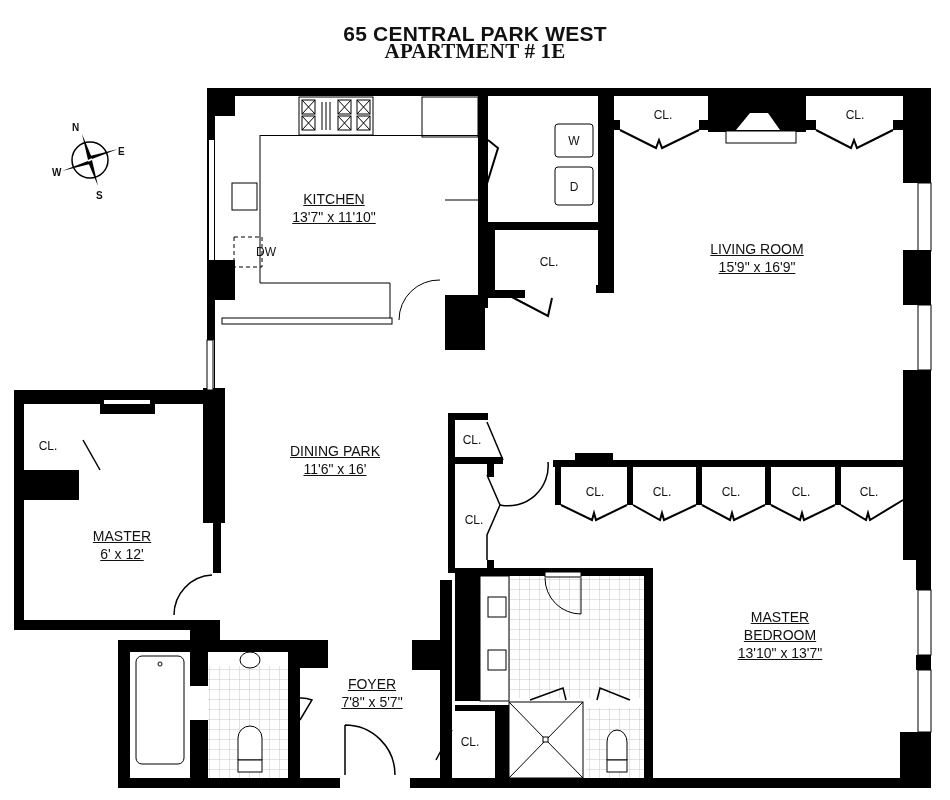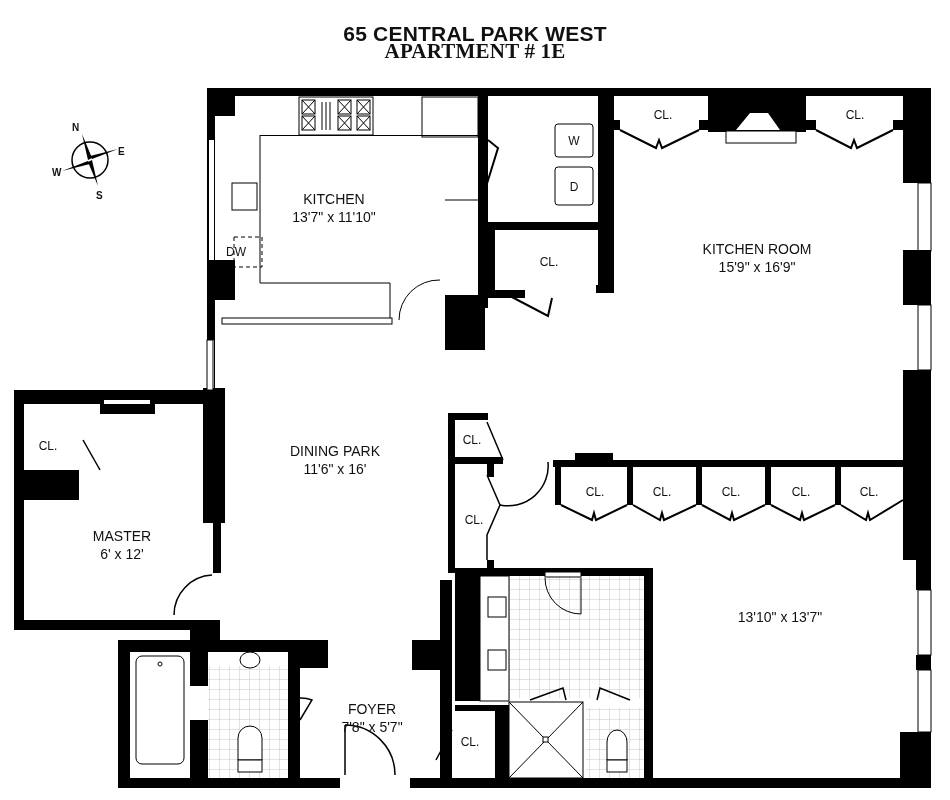--- a/index.html
+++ b/index.html
@@ -1,20 +1,20 @@
 <!DOCTYPE html>
 <html><head>
 <meta charset="utf-8">
 <style>
   html, body { margin:0; padding:0; background:#ffffff; }
   body { width:950px; height:800px; position:relative; overflow:hidden; font-family:"Liberation Sans", sans-serif; }
   .title { position:absolute; left:0; width:950px; text-align:center; font-weight:bold; font-size:21px; color:#111; letter-spacing:0.2px;margin-top:16px; }
   #t1 { top:6px; } #t2 { top:23px;font-family:Liberation Serif, serif; }
   svg { position:absolute; left:0; top:0; }
-  .lbl { position:absolute; text-align:center; color:#111; font-size:14px; line-height:18px; transform:translateX(-50%); white-space:nowrap; }
+  .lbl { position:absolute; text-align:center; color:#111; font-size:14px; line-height:18px; transform:translateX(-50%); white-space:nowrap;text-decoration:underline; }
   .cl { position:absolute; font-size:12px; color:#111; transform:translate(-50%,-50%); white-space:nowrap; }
   .compass-l { position:absolute; font-size:10px; font-weight:bold; color:#111; }
 </style>
 </head>
 <body>
 
 <div id="t1" class="title">65 CENTRAL PARK WEST</div>
 <div id="t2" class="title">APARTMENT # 1E</div>
 
 <svg width="950" height="800" viewBox="0 0 950 800">
@@ -197,43 +197,44 @@
   <rect x="607" y="760" width="20" height="12" fill="#fff" stroke="#000"></rect>
 </svg>
 
 <span class="compass-l" style="left:72px;top:122px">N</span>
 <span class="compass-l" style="left:118px;top:146px">E</span>
 <span class="compass-l" style="left:96px;top:190px">S</span>
 <span class="compass-l" style="left:52px;top:167px">W</span>
 
 <span class="cl" style="left:574px;top:141px">W</span>
 <span class="cl" style="left:574px;top:187px">D</span>
-<span class="cl" style="left:236px;top:252px">DW</span>
+<span class="cl" style="left:266px;top:252px">DW</span>
 
 <div class="lbl" style="left:334px;top:190px">
   <div>KITCHEN</div>
   <div>13'7" x 11'10"</div>
 </div>
 <div class="lbl" style="left:757px;top:240px">
-  <div>KITCHEN ROOM</div>
+  <div>LIVING ROOM</div>
   <div>15'9" x 16'9"</div>
 </div>
 <div class="lbl" style="left:335px;top:442px">
   <div>DINING PARK</div>
   <div>11'6" x 16'</div>
 </div>
 <div class="lbl" style="left:122px;top:527px">
   <div>MASTER</div>
   <div>6' x 12'</div>
 </div>
-<div class="lbl" style="left:372px;top:700px">
+<div class="lbl" style="left:372px;top:675px">
   <div>FOYER</div>
   <div>7'8" x 5'7"</div>
 </div>
 <div class="lbl" style="left:780px;top:608px;white-space:normal;width:110px">
+  <div>MASTER BEDROOM</div>
   <div>13'10" x 13'7"</div>
 </div>
 
 <span class="cl" style="left:549px;top:262px">CL.</span>
 <span class="cl" style="left:663px;top:115px">CL.</span>
 <span class="cl" style="left:855px;top:115px">CL.</span>
 <span class="cl" style="left:48px;top:446px">CL.</span>
 <span class="cl" style="left:472px;top:440px">CL.</span>
 <span class="cl" style="left:474px;top:520px">CL.</span>
 <span class="cl" style="left:595px;top:492px">CL.</span>

